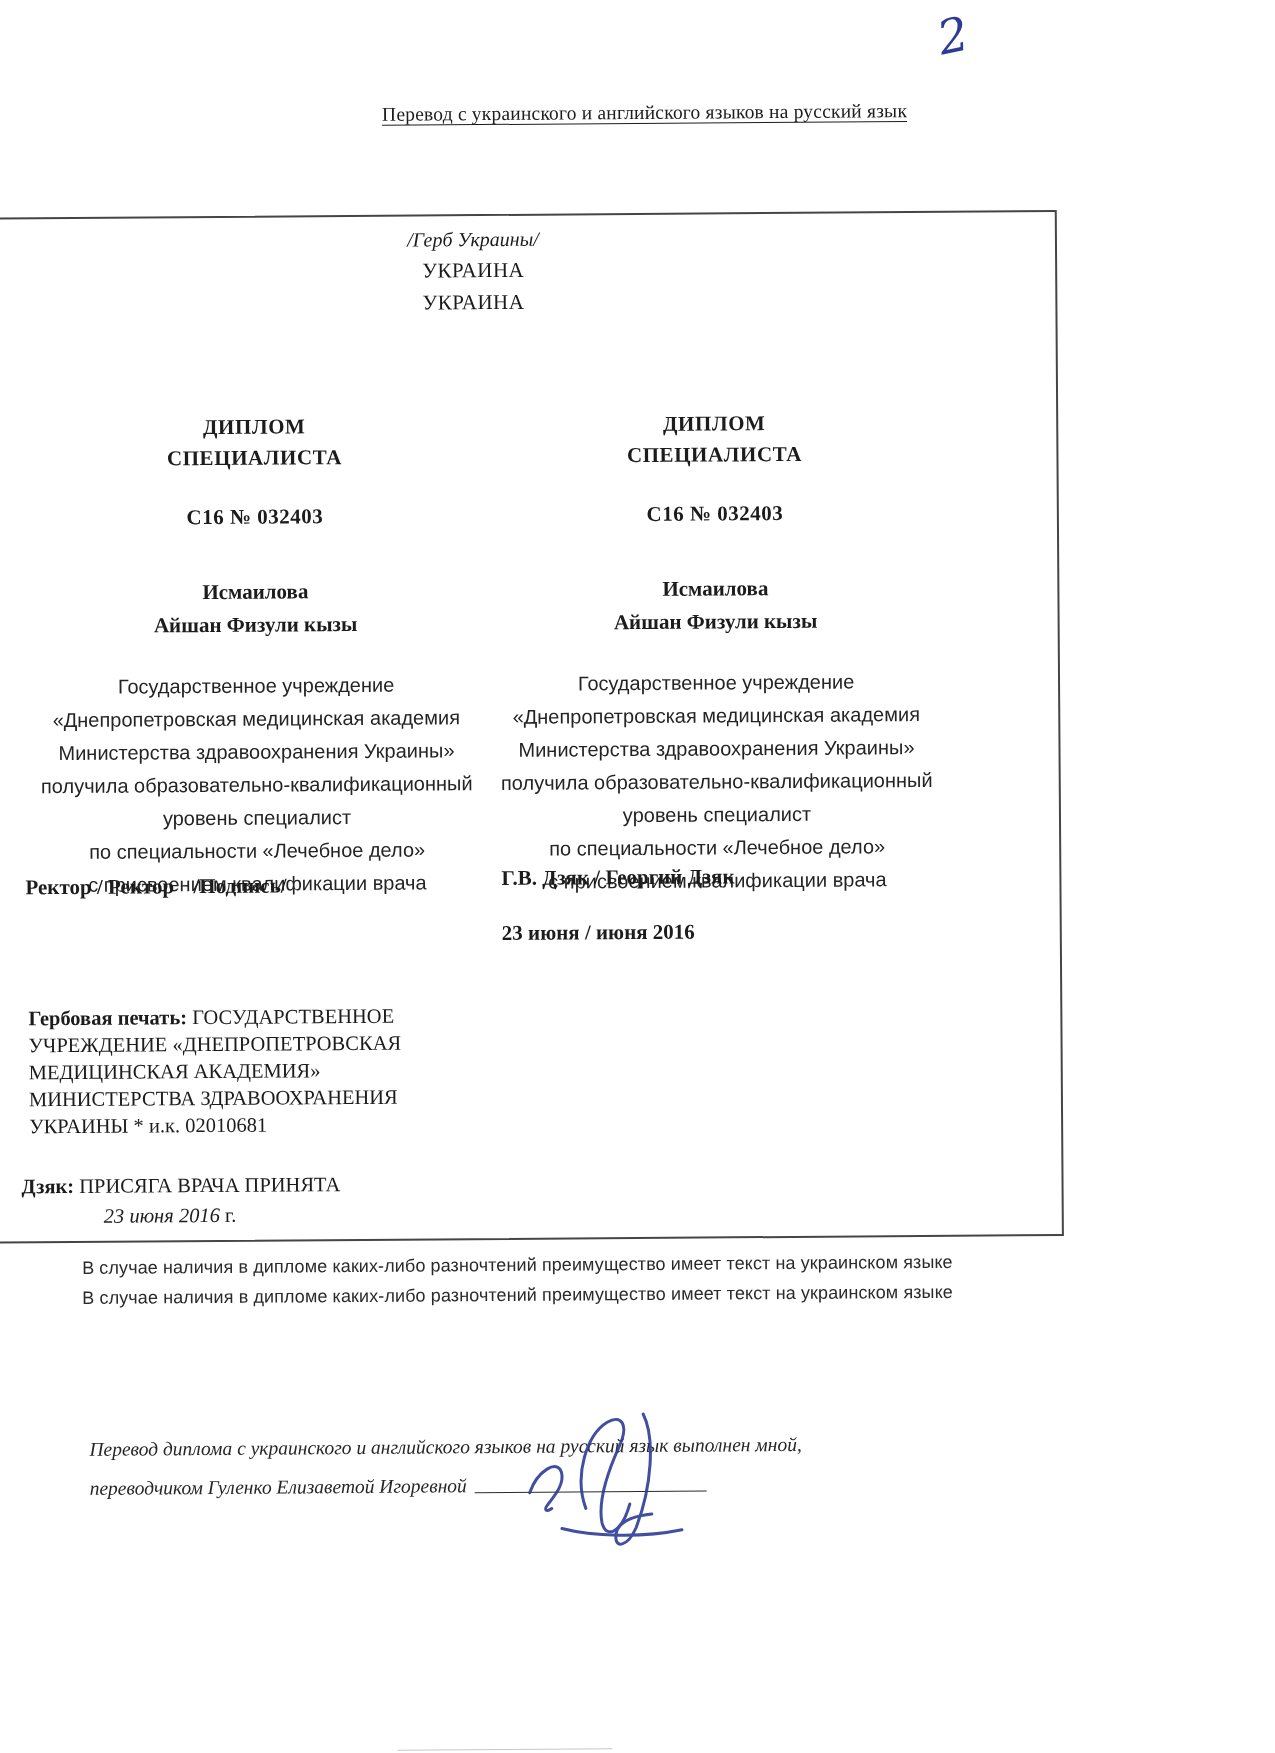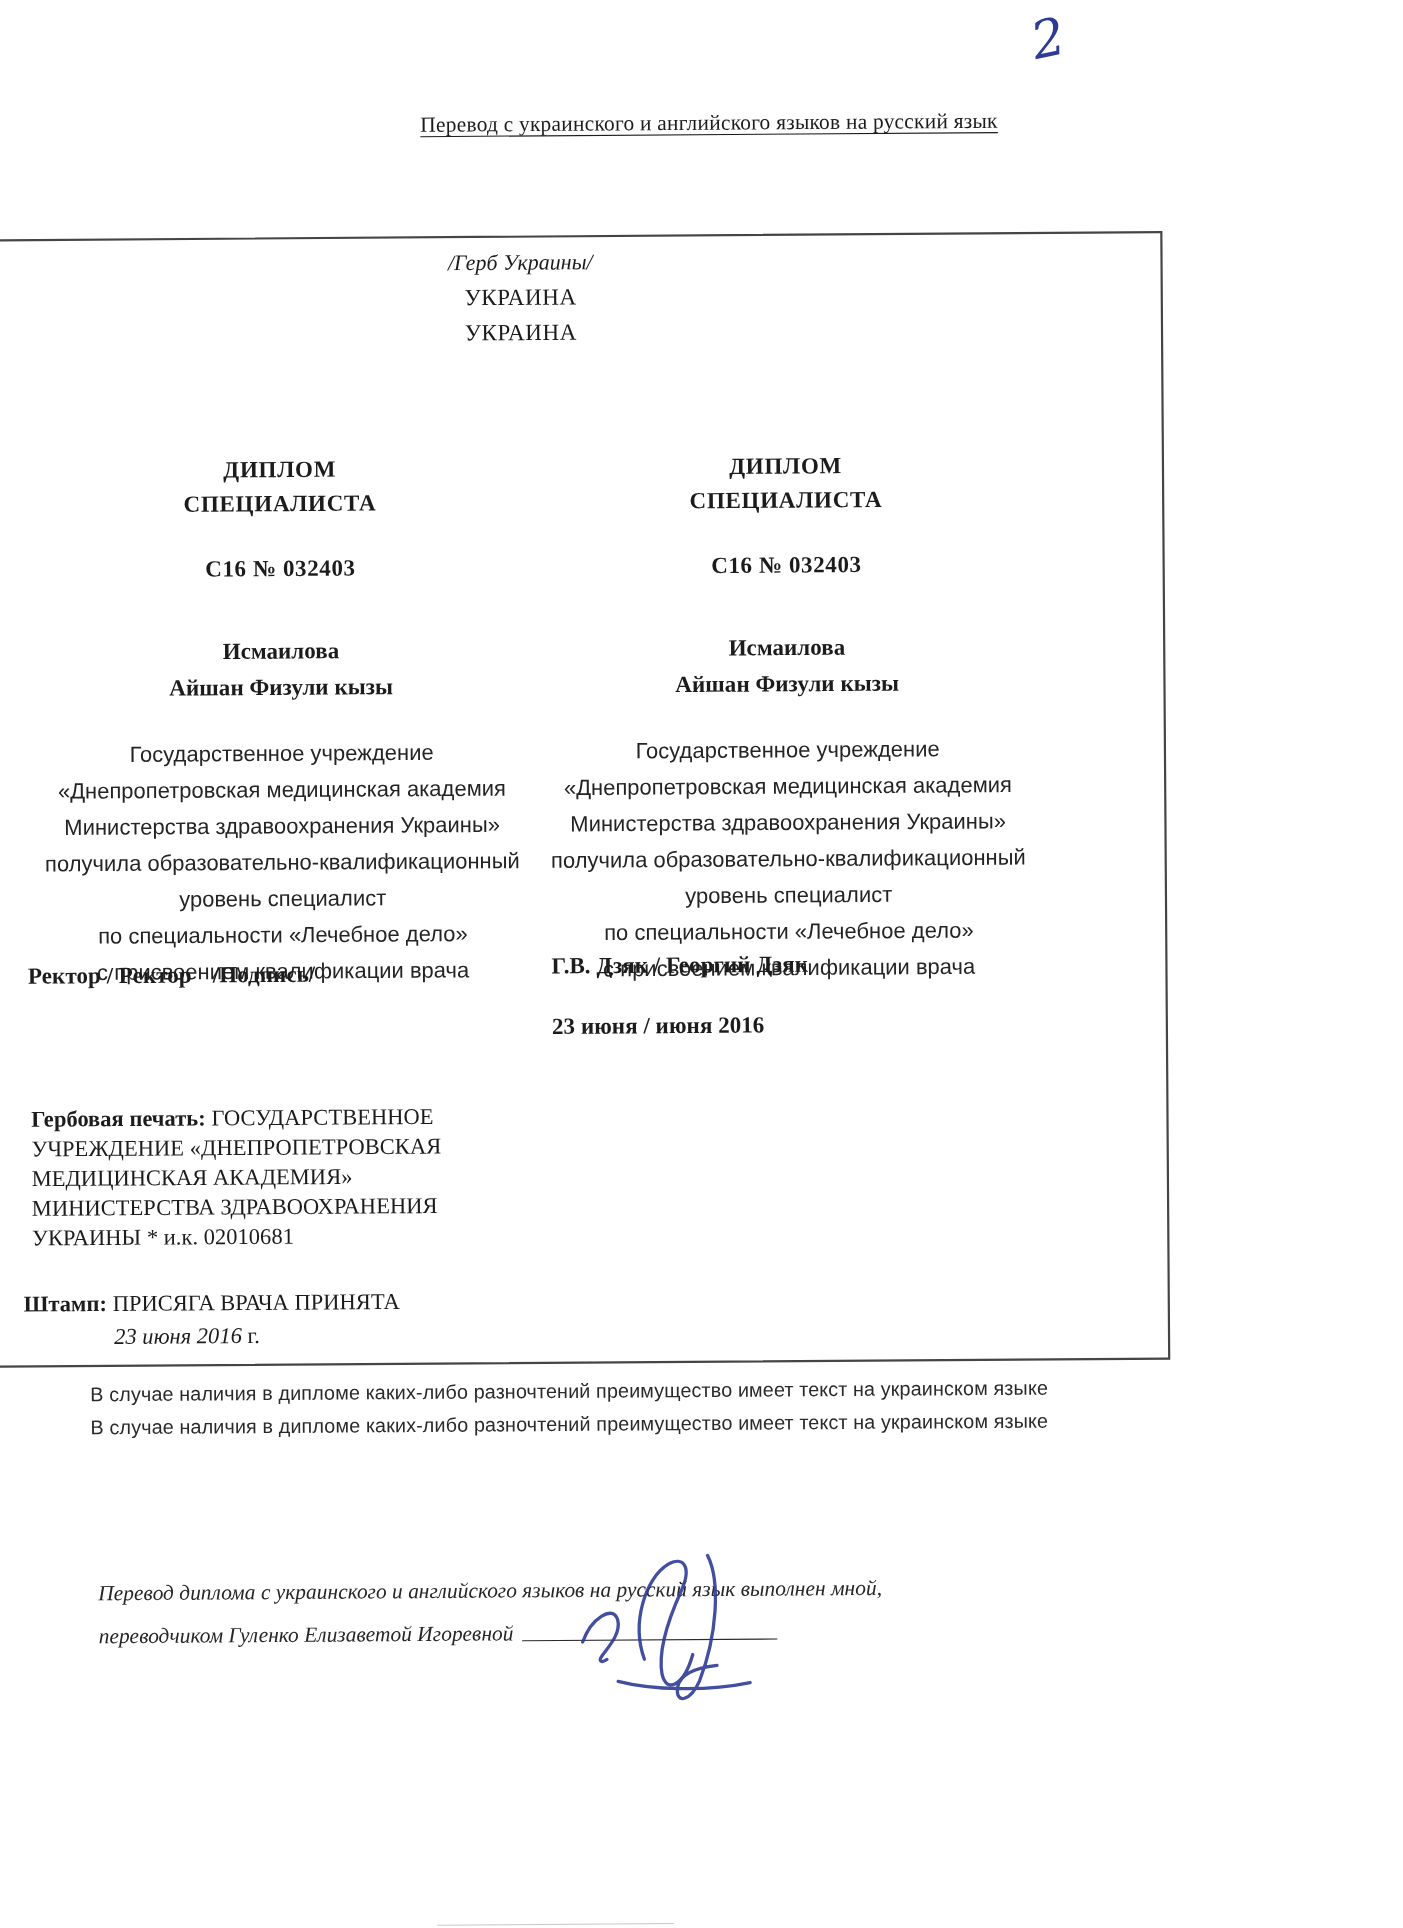--- a/index.html
+++ b/index.html
@@ -142,21 +142,21 @@
       <span class="lbl">Гербовая печать:</span>
       <span>ГОСУДАРСТВЕННОЕ</span>
       <div>УЧРЕЖДЕНИЕ «ДНЕПРОПЕТРОВСКАЯ</div>
       <div>МЕДИЦИНСКАЯ АКАДЕМИЯ»</div>
       <div>МИНИСТЕРСТВА ЗДРАВООХРАНЕНИЯ</div>
       <div>УКРАИНЫ * и.к. 02010681</div>
     </div>
 
     <div class="stamp">
       <div>
-        <span class="lbl">Штамп:</span>
+        <span class="lbl">Дзяк:</span>
         <span>ПРИСЯГА ВРАЧА ПРИНЯТА</span>
       </div>
       <div class="line2">
         <span class="date">23 июня 2016</span>
         <span>г.</span>
       </div>
     </div>
 
   </div>
 

